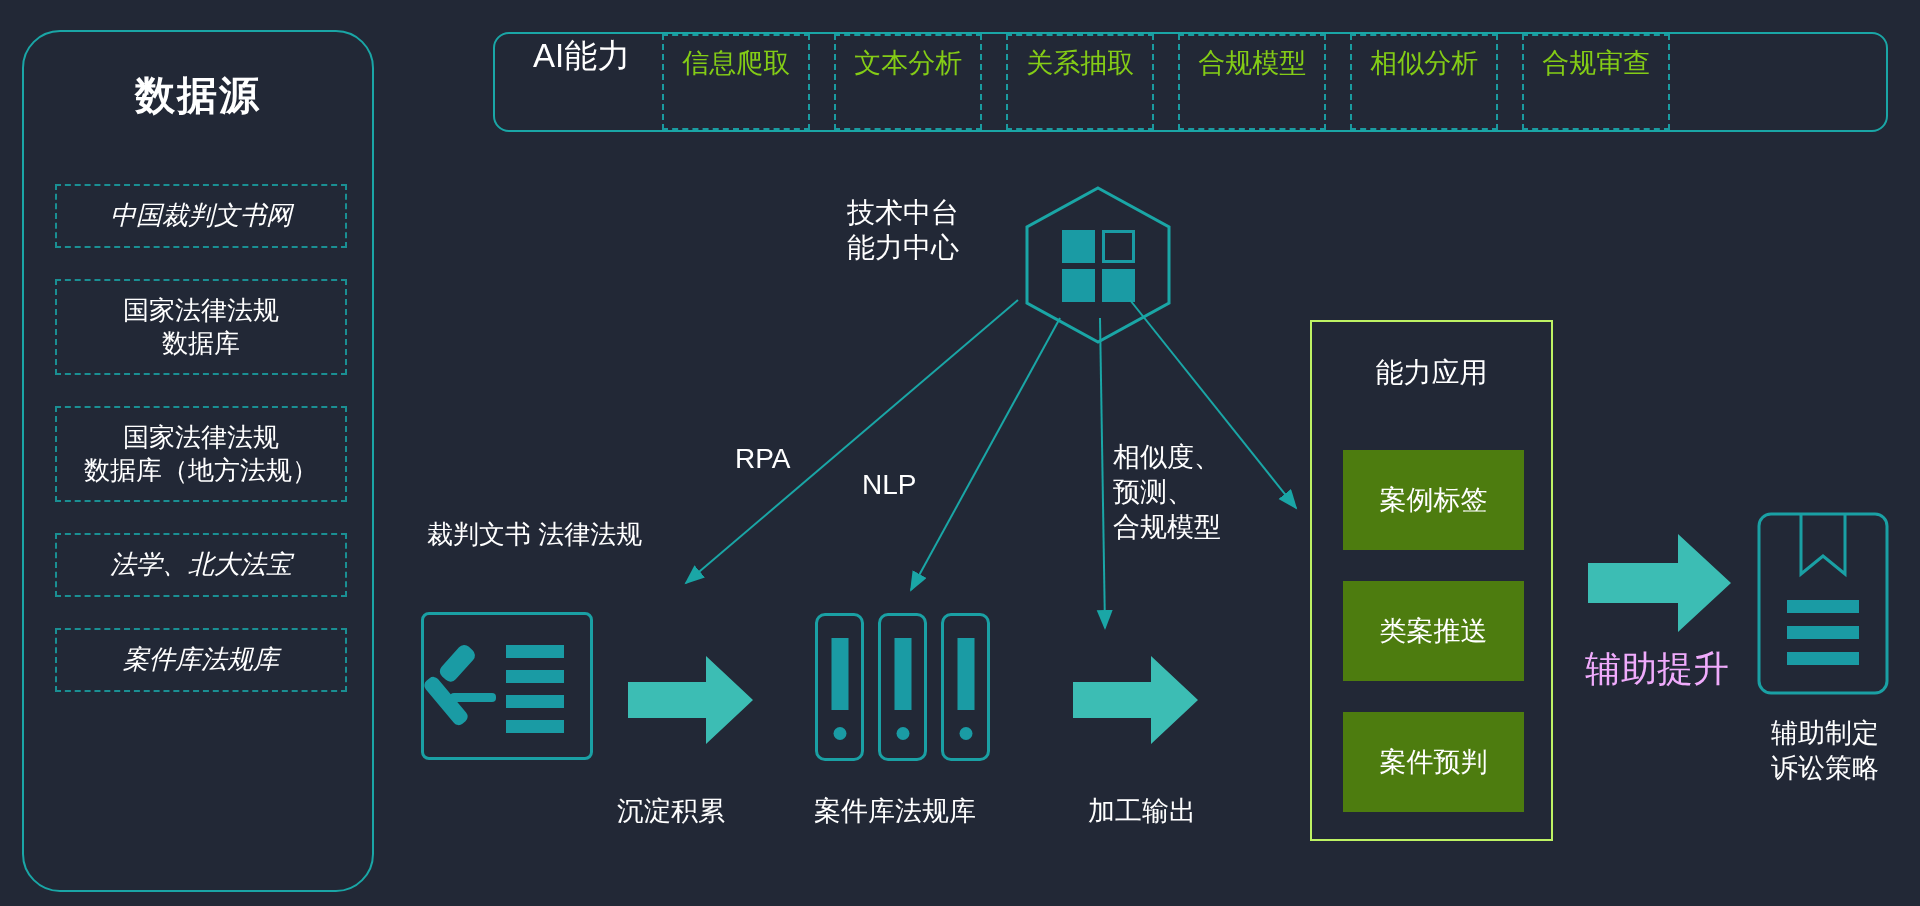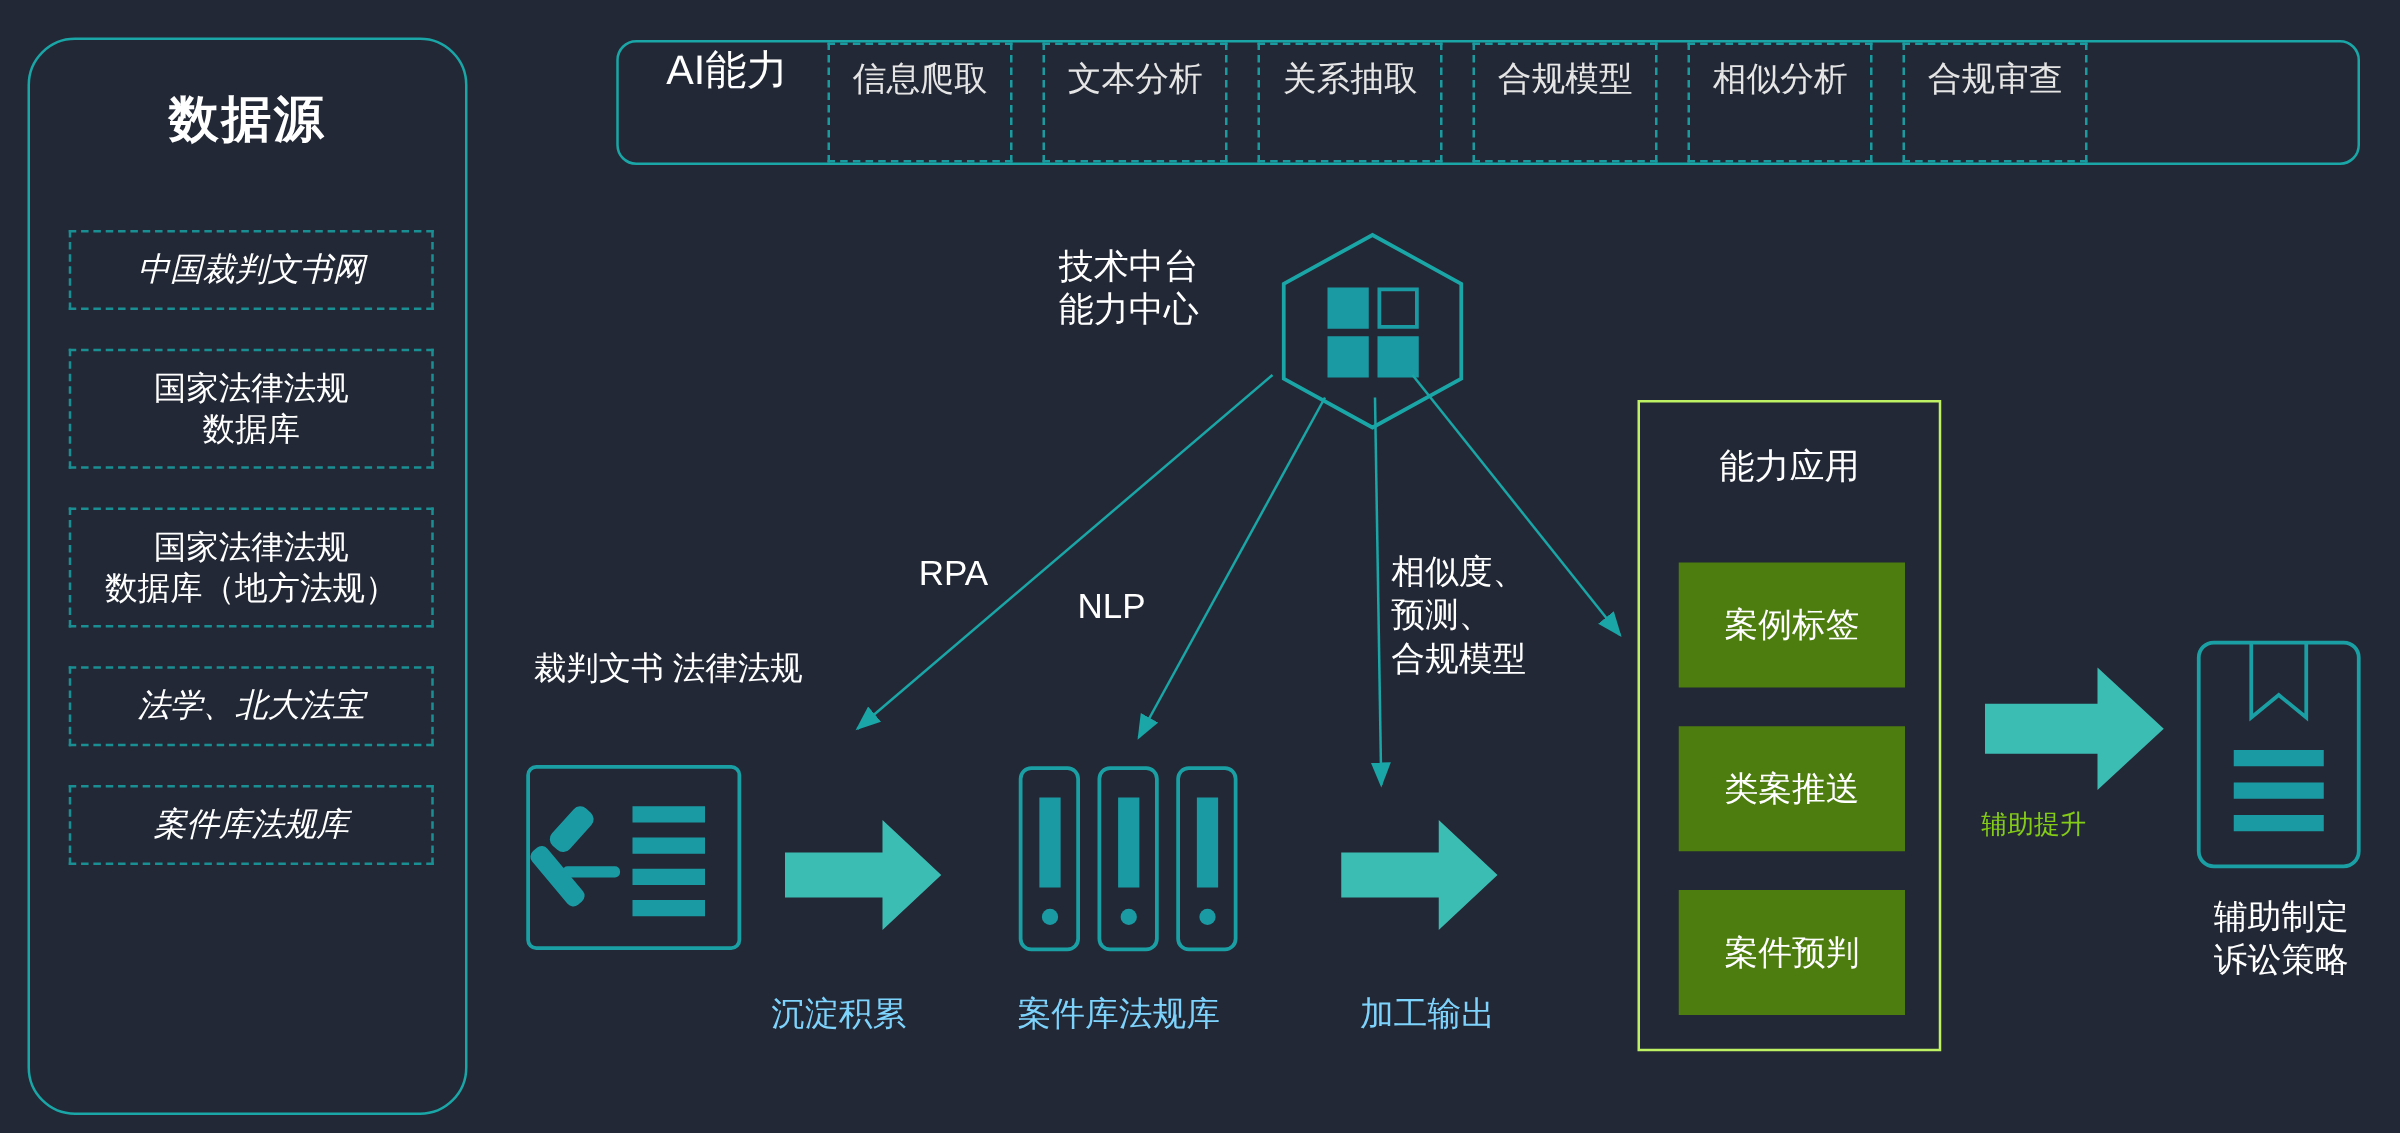--- a/index.html
+++ b/index.html
@@ -47,21 +47,21 @@
     display: flex; 
     padding: 0 38px;
     gap: 24px;
   }
   .ai-label {
     color: #ffffff; font-size: 33px; font-weight: 400;
     white-space: nowrap; padding-right: 8px;
   }
   .ai-chip {
     border: 2px dashed #1a9ba0;
-    color: #e5e5e5; font-size: 27px;
+    color: #84cc16; font-size: 27px;
     padding: 9px 18px;
     white-space: nowrap;
   }
 
   
   .hub-label {
     position: absolute; left: 847px; top: 195px;
     color: #ffffff; font-size: 28px; line-height: 1.25;
     text-align: left; white-space: nowrap;
   }
@@ -72,21 +72,21 @@
   .lbl-rpa { left: 735px; top: 443px; font-size: 28px; text-align: right; }
   .lbl-nlp { left: 862px; top: 469px; font-size: 28px; }
   .lbl-sim { left: 1113px; top: 440px; font-size: 27px; line-height: 1.3; }
 
   
   .node-title {
     position: absolute; color: #ffffff; font-size: 26px;
     line-height: 1.28; white-space: nowrap; text-align: center;
   }
   .node-caption {
-    position: absolute; color: #7dd3fc; font-size: 27px;
+    position: absolute; color: #ffffff; font-size: 27px;
     white-space: nowrap; text-align: center;
   }
   .doc-box {
     position: absolute; left: 421px; top: 612px;
     width: 172px; height: 148px;
     border: 3px solid #1aa0a4; border-radius: 8px;
   }
   .srv-group { position: absolute; left: 815px; top: 613px; width: 175px; height: 148px; }
   .srv {
     position: absolute; top: 0; width: 49px; height: 148px;
@@ -122,21 +122,21 @@
   }
 
   
   .book-box { position: absolute; left: 1757px; top: 512px; width: 132px; height: 183px; }
   .right-caption {
     position: absolute; left: 1720px; top: 716px; width: 210px;
     color: #ffffff; font-size: 27px; line-height: 1.3; text-align: center;
   }
   .assist-caption {
     position: absolute; left: 1585px; top: 645px;
-    color: #84cc16; font-size: 21px; white-space: nowrap;
+    color: #f0abfc; font-size: 36px; white-space: nowrap;
   }
 
   svg { display: block; overflow: visible; }
 </style>
 </head>
 <body>
 
 <div id="stage">
 
   <div class="ds-panel">

